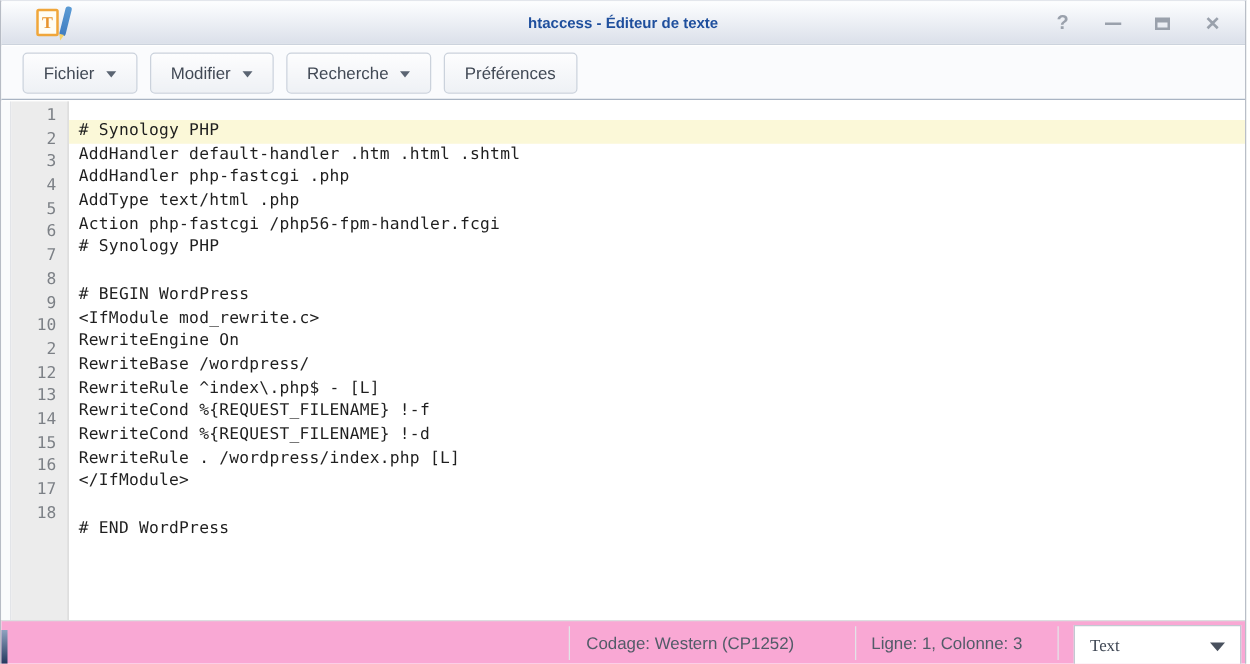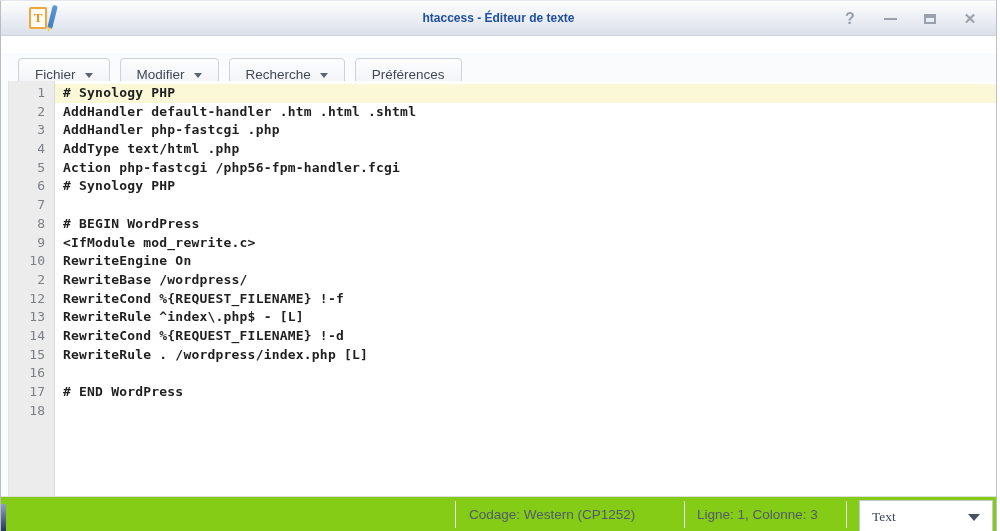--- a/index.html
+++ b/index.html
@@ -43,21 +43,21 @@
     position:absolute; right:18px; top:0; height:35px;
     display:flex; align-items:center; gap:24px;
   }
   .ctrl { color:#9aa1ac; cursor:pointer; display:flex; align-items:center; justify-content:center; width:16px; height:18px; }
   .ctrl.help { font-size:16px; font-weight:bold; }
   .min-bar { display:block; width:13px; border-top:2px solid #9aa1ac; }
   .max-box { display:block; width:12px; height:10px; border:2px solid #9aa1ac; border-top:4px solid #9aa1ac; }
   .ctrl.close { font-size:15px; font-weight:bold; }
   
   .toolbar {
-    position:absolute; left:0; right:0; top:52px; height:43px;
+    position:absolute; left:0; right:0; top:36px; height:43px;
     background:#fafbfd; border-bottom:1px solid #a9b4c3;
     display:flex; align-items:center; padding-left:17px; gap:10px;
   }
   .tbtn {
     display:flex; align-items:center; gap:9px;
     background:linear-gradient(#fdfdfe, #eef1f5);
     border:1px solid #cbd2dc; border-radius:4px;
     padding:0 16px; height:33px; font-size:13.5px; color:#414955; cursor:pointer;
   }
   .tbtn .caret {
@@ -71,30 +71,30 @@
   }
   .left-strip { width:8px; background:#fafbfc; border-right:1px solid #e2e4e8; }
   .gutter {
     width:46px; background:#ececec; border-right:1px solid #d8d8d8;
     padding-top:3px; text-align:right;
   }
   .ln {
     height:18.7px; line-height:18.7px; padding-right:9px;
     font-family:"DejaVu Sans Mono", monospace; font-size:13px; color:#7c8086;
   }
-  .code-col { flex:1; padding-top:3px; overflow:hidden;font-weight:bold; }
+  .code-col { flex:1; padding-top:15px; overflow:hidden; }
   .cl {
     height:18.7px; line-height:18.7px; padding-left:8px; white-space:pre; cursor:text;
     font-family:"DejaVu Sans Mono", monospace; font-size:13px; letter-spacing:0.2px; color:#1f1f1f;
   }
   .cl.active { background:#fbf8d8; }
   
   .statusbar {
     position:absolute; left:0; right:0; bottom:0; height:35px;
-    background:#84cc16; border-top:1px solid #dcdee0;
+    background:#f9a8d4; border-top:1px solid #dcdee0;
   }
   .sdiv { position:absolute; top:4px; width:1px; height:27px; background:#e3e4e7; }
   .sdiv.d1 { left:454px; } .sdiv.d2 { left:683px; } .sdiv.d3 { left:845px; }
   .sitem {
     position:absolute; top:0; height:35px; line-height:35px;
     font-size:13.5px; color:#525b68;
   }
   .enc { left:468px; } .pos { left:696px; }
   .syntax-select {
     position:absolute; left:858px; top:3px; width:134px; height:34px;
@@ -181,24 +181,25 @@
         <div class="cl">AddHandler default-handler .htm .html .shtml</div>
         <div class="cl">AddHandler php-fastcgi .php</div>
         <div class="cl">AddType text/html .php</div>
         <div class="cl">Action php-fastcgi /php56-fpm-handler.fcgi</div>
         <div class="cl"># Synology PHP</div>
         <div class="cl">&nbsp;</div>
         <div class="cl"># BEGIN WordPress</div>
         <div class="cl">&lt;IfModule mod_rewrite.c&gt;</div>
         <div class="cl">RewriteEngine On</div>
         <div class="cl">RewriteBase /wordpress/</div>
+        <div class="cl">RewriteRule ^index\.php$ - [L]</div>
         <div class="cl">RewriteCond %{REQUEST_FILENAME} !-f</div>
-        <div class="cl">RewriteRule ^index\.php$ - [L]</div>
         <div class="cl">RewriteCond %{REQUEST_FILENAME} !-d</div>
         <div class="cl">RewriteRule . /wordpress/index.php [L]</div>
+        <div class="cl">&lt;/IfModule&gt;</div>
         <div class="cl">&nbsp;</div>
         <div class="cl"># END WordPress</div>
       </div>
   </div>
 
   <div class="statusbar">
     <span class="sdiv d1"></span>
     <span class="sitem enc">Codage: Western (CP1252)</span>
     <span class="sdiv d2"></span>
     <span class="sitem pos">Ligne: 1, Colonne: 3</span>

